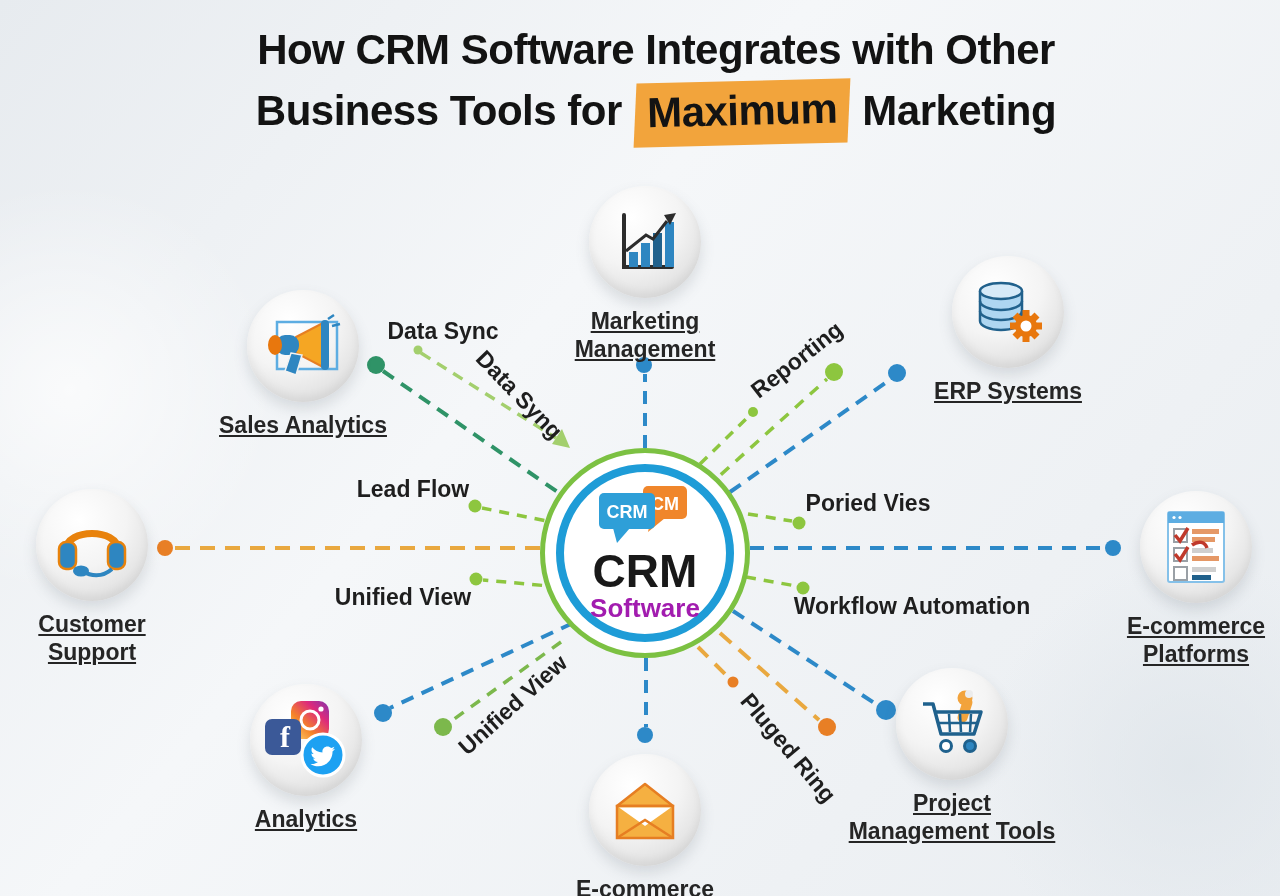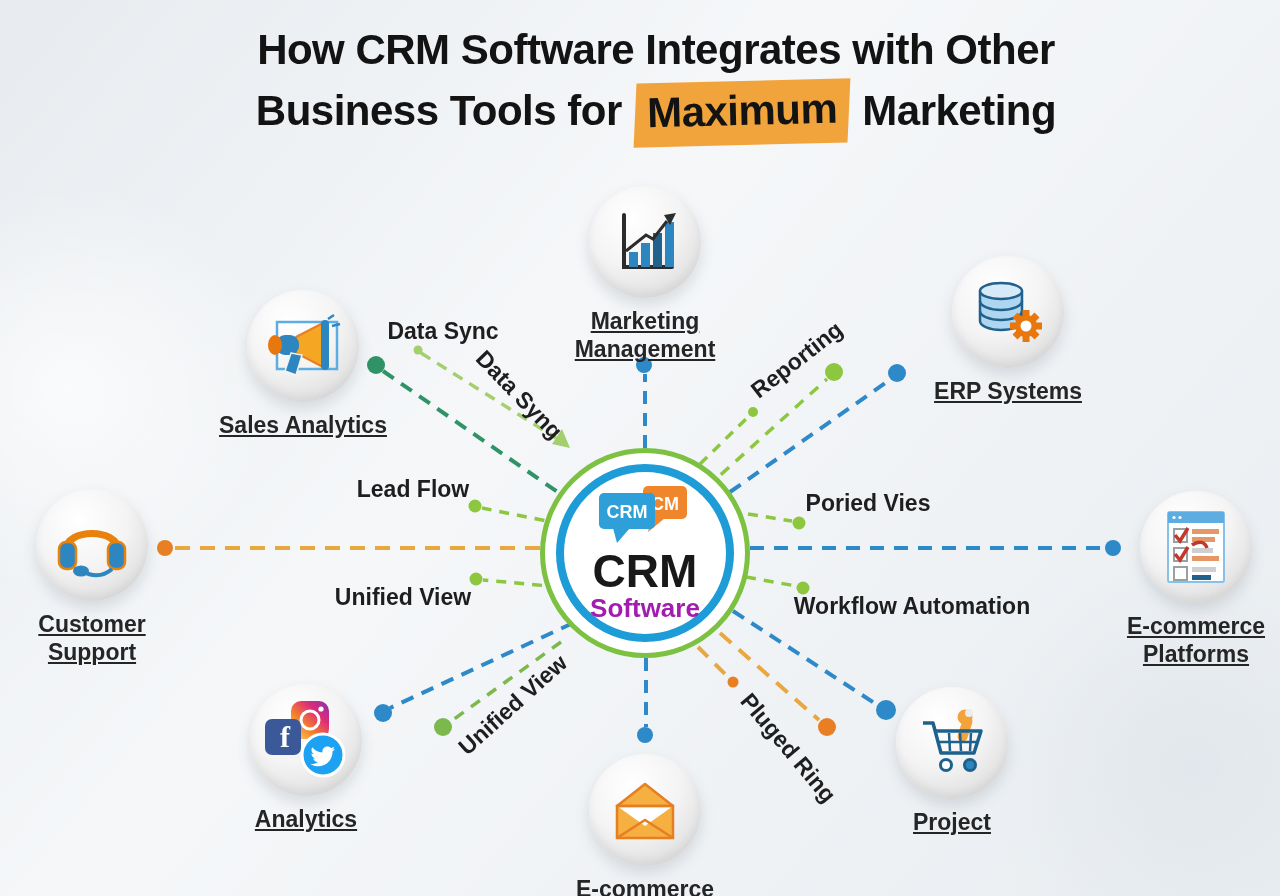--- a/index.html
+++ b/index.html
@@ -230,41 +230,42 @@
         <rect x="31" y="68" width="19" height="5" fill="#21618C"></rect>
         <path d="M31 38 C38 33 44 35 46 41" stroke="#C0392B" stroke-width="3.5" fill="none"></path>
       </svg>
     </div>
     <div class="node-label">
       <span>E-commerce</span>
       <span>Platforms</span>
     </div>
   </div>
 
-  <div class="node" style="left:842px; top:687px;">
+  <div class="node" style="left:842px; top:668px;">
     <div class="node-circle">
       <svg width="78" height="72" viewBox="0 0 78 72">
         <g>
           <rect x="47" y="9" width="10" height="26" rx="5" transform="rotate(18 52 22)" fill="#F2A33C"></rect>
           <circle cx="52" cy="10" r="7.5" fill="#F2A33C"></circle>
           <circle cx="56" cy="6" r="4" fill="#ececec"></circle>
         </g>
         <g>
           <path d="M10 16 L20 16 L28 46 L61 46 L68 24 L23 24" fill="none" stroke="#1F618D" stroke-width="3.5" stroke-linejoin="round"></path>
           <line x1="36" y1="26" x2="37" y2="44" stroke="#1F618D" stroke-width="2.5"></line>
           <line x1="47" y1="26" x2="48" y2="44" stroke="#1F618D" stroke-width="2.5"></line>
           <line x1="58" y1="26" x2="57" y2="44" stroke="#1F618D" stroke-width="2.5"></line>
           <line x1="26" y1="35" x2="65" y2="35" stroke="#1F618D" stroke-width="2.5"></line>
           <circle cx="33" cy="58" r="5.5" fill="#ffffff" stroke="#1F618D" stroke-width="3"></circle>
           <circle cx="57" cy="58" r="5.5" fill="#2E86C1" stroke="#1F618D" stroke-width="3"></circle>
         </g>
       </svg>
     </div>
     <div class="node-label">
       <span>Project</span>
+      <span>Management Tools</span>
     </div>
   </div>
 
   <div class="node" style="left:535px; top:754px;">
     <div class="node-circle">
       <svg width="76" height="64" viewBox="0 0 76 64">
         <path d="M10 28 L38 6 L66 28 Z" fill="#F5B041" stroke="#E67E22" stroke-width="2.5" stroke-linejoin="round"></path>
         <rect x="10" y="28" width="56" height="32" fill="#F5B041" stroke="#E67E22" stroke-width="2.5"></rect>
         <path d="M12 29.5 L64 29.5 L38 48 Z" fill="#ffffff"></path>
         <path d="M10 60 L38 42 L66 60" fill="none" stroke="#E67E22" stroke-width="2.5"></path>

